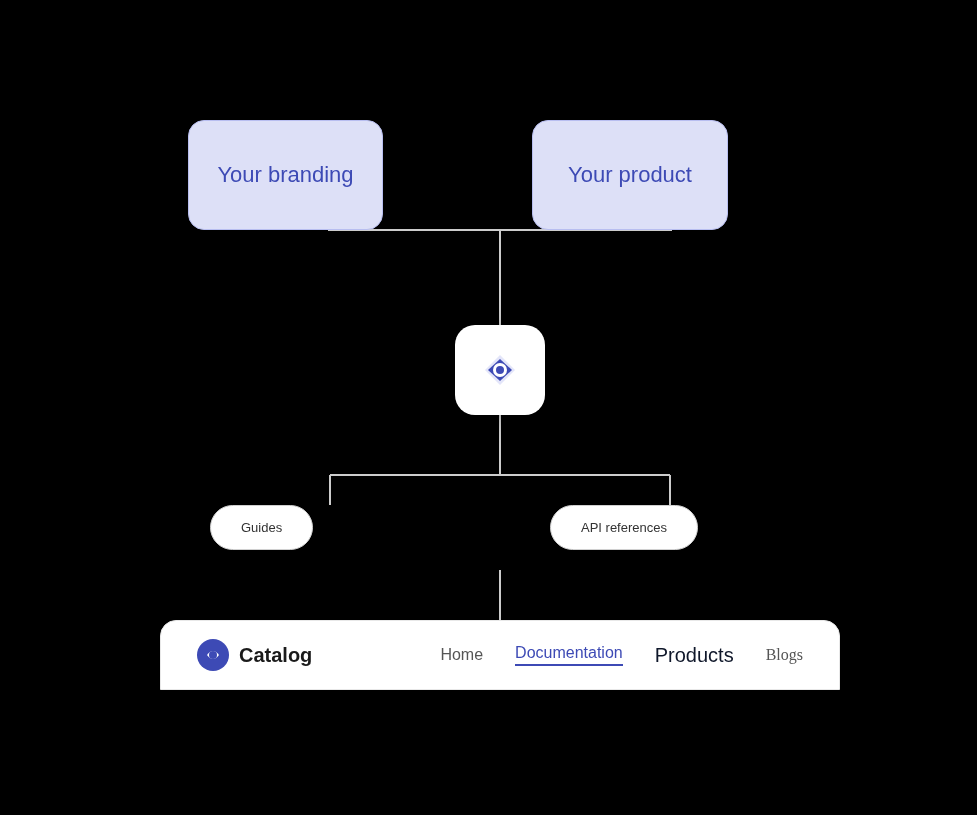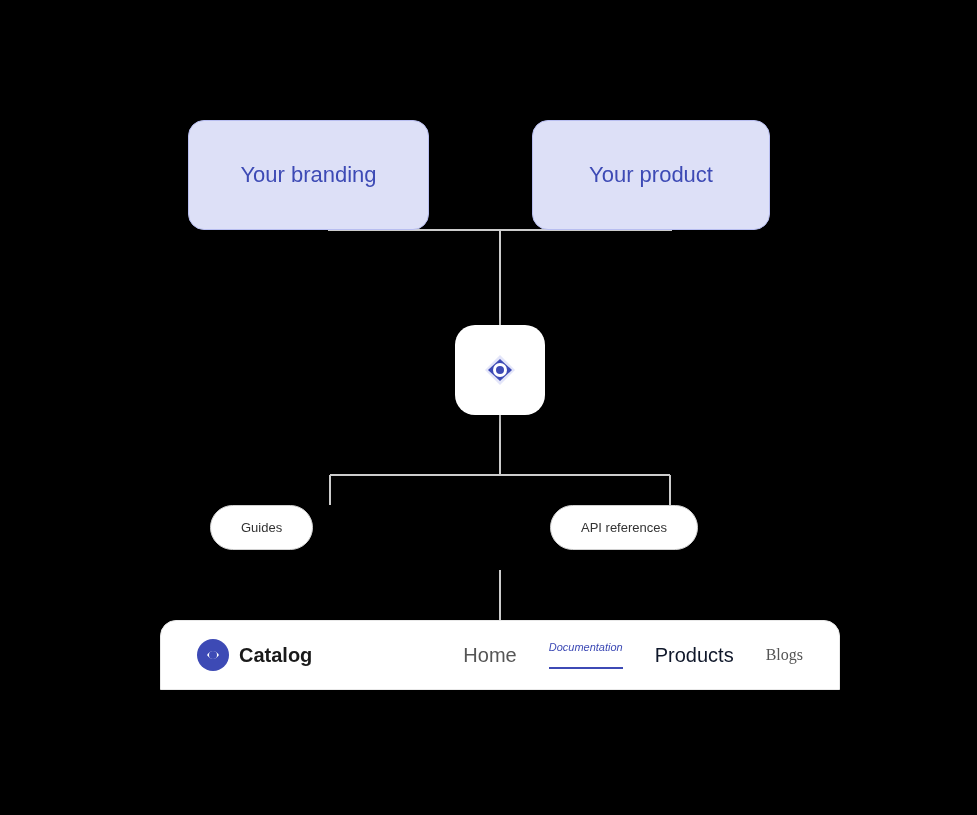--- a/index.html
+++ b/index.html
@@ -45,25 +45,25 @@
 
     <line x1="170" y1="355" x2="510" y2="355" stroke="#ccc" stroke-width="2"></line>
 
     <line x1="170" y1="355" x2="170" y2="385" stroke="#ccc" stroke-width="2"></line>
 
     <line x1="510" y1="355" x2="510" y2="385" stroke="#ccc" stroke-width="2"></line>
 
     <line x1="340" y1="450" x2="340" y2="500" stroke="#ccc" stroke-width="2"></line>
   </svg>
 
-  <div style="position:absolute; top:0; left:28px; width:241px; height:110px; background:#dde0f7; border:1.5px solid #b8bef0; border-radius:16px; display:flex; align-items:center; justify-content:center;">
+  <div style="position:absolute; top:0; left:28px; width:195px; height:110px; background:#dde0f7; border:1.5px solid #b8bef0; border-radius:16px; display:flex; align-items:center; justify-content:center;">
     <span style="font-size:22px; color:#3d4ab5;">Your branding</span>
   </div>
 
-  <div style="position:absolute; top:0; left:372px; width:238px; height:110px; background:#dde0f7; border:1.5px solid #b8bef0; border-radius:16px; display:flex; align-items:center; justify-content:center;">
+  <div style="position:absolute; top:0; left:372px; width:196px; height:110px; background:#dde0f7; border:1.5px solid #b8bef0; border-radius:16px; display:flex; align-items:center; justify-content:center;">
     <span style="font-size:22px; color:#3d4ab5;">Your product</span>
   </div>
 
   <div style="position:absolute; top:205px; left:295px; width:90px; height:90px; background:#fff; border-radius:20px; box-shadow: 0 4px 24px rgba(0,0,0,0.18), 0 1px 4px rgba(0,0,0,0.10); display:flex; align-items:center; justify-content:center; z-index:4;">
     <svg width="46" height="46" viewBox="0 0 46 46" fill="none" xmlns="http://www.w3.org/2000/svg">
       <rect width="46" height="46" rx="10" fill="white"></rect>
 
       <path d="M23 8 L38 23 L23 38 L8 23 Z" fill="#4353d6" opacity="0.15"></path>
       <path d="M23 12 L35 23 L23 34 L11 23 Z" fill="#3d4ab5"></path>
 
@@ -85,20 +85,20 @@
     <div style="display:flex; align-items:center; gap:10px; margin-right:auto;">
       <svg width="32" height="32" viewBox="0 0 32 32" fill="none" xmlns="http://www.w3.org/2000/svg">
         <circle cx="16" cy="16" r="16" fill="#3d4ab5"></circle>
         <path d="M10 16 Q16 8 22 16 Q16 24 10 16 Z" fill="white"></path>
         <circle cx="16" cy="16" r="4" fill="#3d4ab5"></circle>
       </svg>
       <span style="font-size:20px; font-weight:700; color:#1a1a1a;">Catalog</span>
     </div>
 
     <div style="display:flex; align-items:center; gap:32px;">
-      <span style="font-size:20px; color:#555; cursor:pointer;">Home</span>
-      <span style="font-size:11px; color:#3d4ab5; font-weight:500; cursor:pointer; border-bottom:2px solid #3d4ab5; padding-bottom:14px;font-style:italic;">Documentation</span>
+      <span style="font-size:16px; color:#555; cursor:pointer;">Home</span>
+      <span style="font-size:16px; color:#3d4ab5; font-weight:500; cursor:pointer; border-bottom:2px solid #3d4ab5; padding-bottom:2px;">Documentation</span>
       <span style="font-size:20px; color:#0f172a; cursor:pointer;">Products</span>
       <span style="font-size:16px; color:#555; cursor:pointer;font-family:Liberation Serif, serif;">Blogs</span>
     </div>
   </div>
 
 </div>
 
 </body></html>

